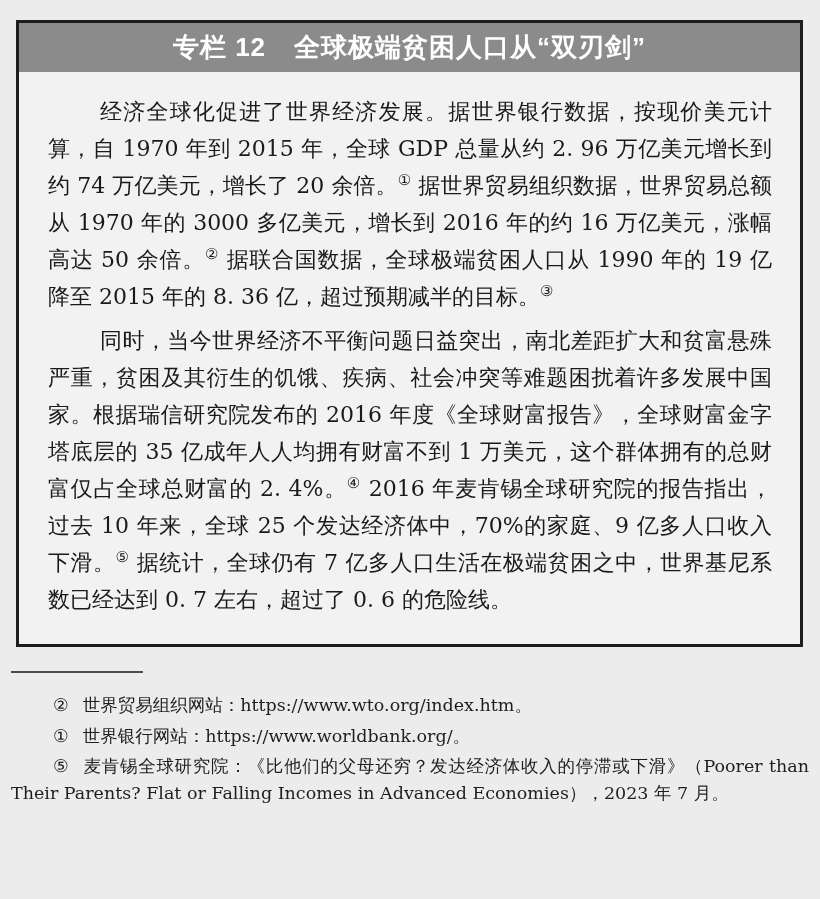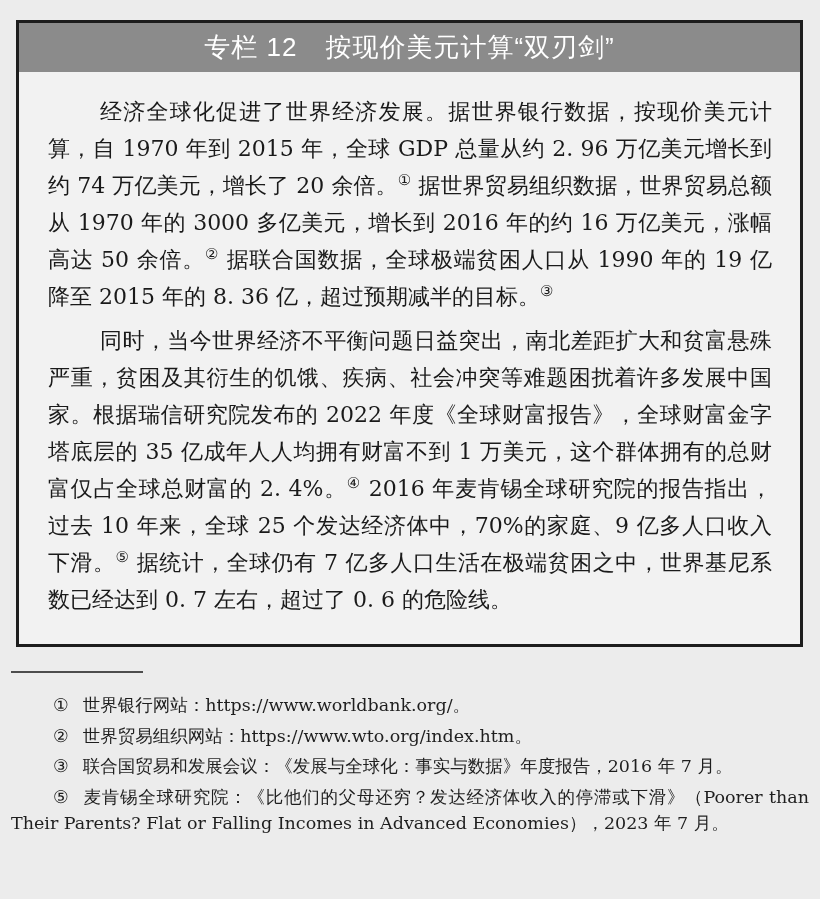--- a/index.html
+++ b/index.html
@@ -28,21 +28,21 @@
   }
   .banner {
     height: 49px;
     background: #8b8b8b;
     color: #ffffff;
     display: flex;
     align-items: center;
     justify-content: center;
     gap: 28px;
     font-family: "Liberation Sans", "DejaVu Sans", sans-serif;
-    font-weight: normal;
+    font-weight: bold;
     font-size: 26px;
     letter-spacing: 1px;
   }
   .box-body {
     padding: 14px 21px 0 22px;
   }
   .body-para {
     margin: 7px;
     font-size: 22px;
     line-height: 37px;
@@ -77,29 +77,28 @@
   .fn-marker {
     margin-right: 14px;
   }
 </style>
 </head>
 <body>
 
 <div class="column-box">
   <div class="banner">
     <span>专栏 12</span>
-    <span>按现价美元计算“双刃剑”</span>
+    <span>全球极端贫困人口从“双刃剑”</span>
   </div>
   <div class="box-body">
       <p class="body-para"><span>经济全球化促进了世界经济发展。据世界银行数据，按现价美元计算，自 1970 年到 2015 年，全球 GDP 总量从约 2. 96 万亿美元增长到约 74 万亿美元，增长了 20 余倍。</span><span class="fn-ref">①</span><span> 据世界贸易组织数据，世界贸易总额从 1970 年的 3000 多亿美元，增长到 2016 年的约 16 万亿美元，涨幅高达 50 余倍。</span><span class="fn-ref">②</span><span> 据联合国数据，全球极端贫困人口从 1990 年的 19 亿降至 2015 年的 8. 36 亿，超过预期减半的目标。</span><span class="fn-ref">③</span></p>
-      <p class="body-para"><span>同时，当今世界经济不平衡问题日益突出，南北差距扩大和贫富悬殊严重，贫困及其衍生的饥饿、疾病、社会冲突等难题困扰着许多发展中国家。根据瑞信研究院发布的 2022 年度《全球财富报告》，全球财富金字塔底层的 35 亿成年人人均拥有财富不到 1 万美元，这个群体拥有的总财富仅占全球总财富的 2. 4%。</span><span class="fn-ref">④</span><span> 2016 年麦肯锡全球研究院的报告指出，过去 10 年来，全球 25 个发达经济体中，70%的家庭、9 亿多人口收入下滑。</span><span class="fn-ref">⑤</span><span> 据统计，全球仍有 7 亿多人口生活在极端贫困之中，世界基尼系数已经达到 0. 7 左右，超过了 0. 6 的危险线。</span></p>
+      <p class="body-para"><span>同时，当今世界经济不平衡问题日益突出，南北差距扩大和贫富悬殊严重，贫困及其衍生的饥饿、疾病、社会冲突等难题困扰着许多发展中国家。根据瑞信研究院发布的 2016 年度《全球财富报告》，全球财富金字塔底层的 35 亿成年人人均拥有财富不到 1 万美元，这个群体拥有的总财富仅占全球总财富的 2. 4%。</span><span class="fn-ref">④</span><span> 2016 年麦肯锡全球研究院的报告指出，过去 10 年来，全球 25 个发达经济体中，70%的家庭、9 亿多人口收入下滑。</span><span class="fn-ref">⑤</span><span> 据统计，全球仍有 7 亿多人口生活在极端贫困之中，世界基尼系数已经达到 0. 7 左右，超过了 0. 6 的危险线。</span></p>
     </div>
 </div>
 
 <div class="footnotes">
   <div class="footnote-sep"></div>
   <div class="footnote-list">
+      <p class="footnote"><span class="fn-marker">②</span><span>世界贸易组织网站：https://www.wto.org/index.htm。</span></p>
       <p class="footnote"><span class="fn-marker">①</span><span>世界银行网站：https://www.worldbank.org/。</span></p>
-      <p class="footnote"><span class="fn-marker">②</span><span>世界贸易组织网站：https://www.wto.org/index.htm。</span></p>
-      <p class="footnote"><span class="fn-marker">③</span><span>联合国贸易和发展会议：《发展与全球化：事实与数据》年度报告，2016 年 7 月。</span></p>
       <p class="footnote"><span class="fn-marker">⑤</span><span>麦肯锡全球研究院：《比他们的父母还穷？发达经济体收入的停滞或下滑》（Poorer than Their Parents? Flat or Falling Incomes in Advanced Economies），2023 年 7 月。</span></p>
     </div>
 </div>
 
 </body></html>

